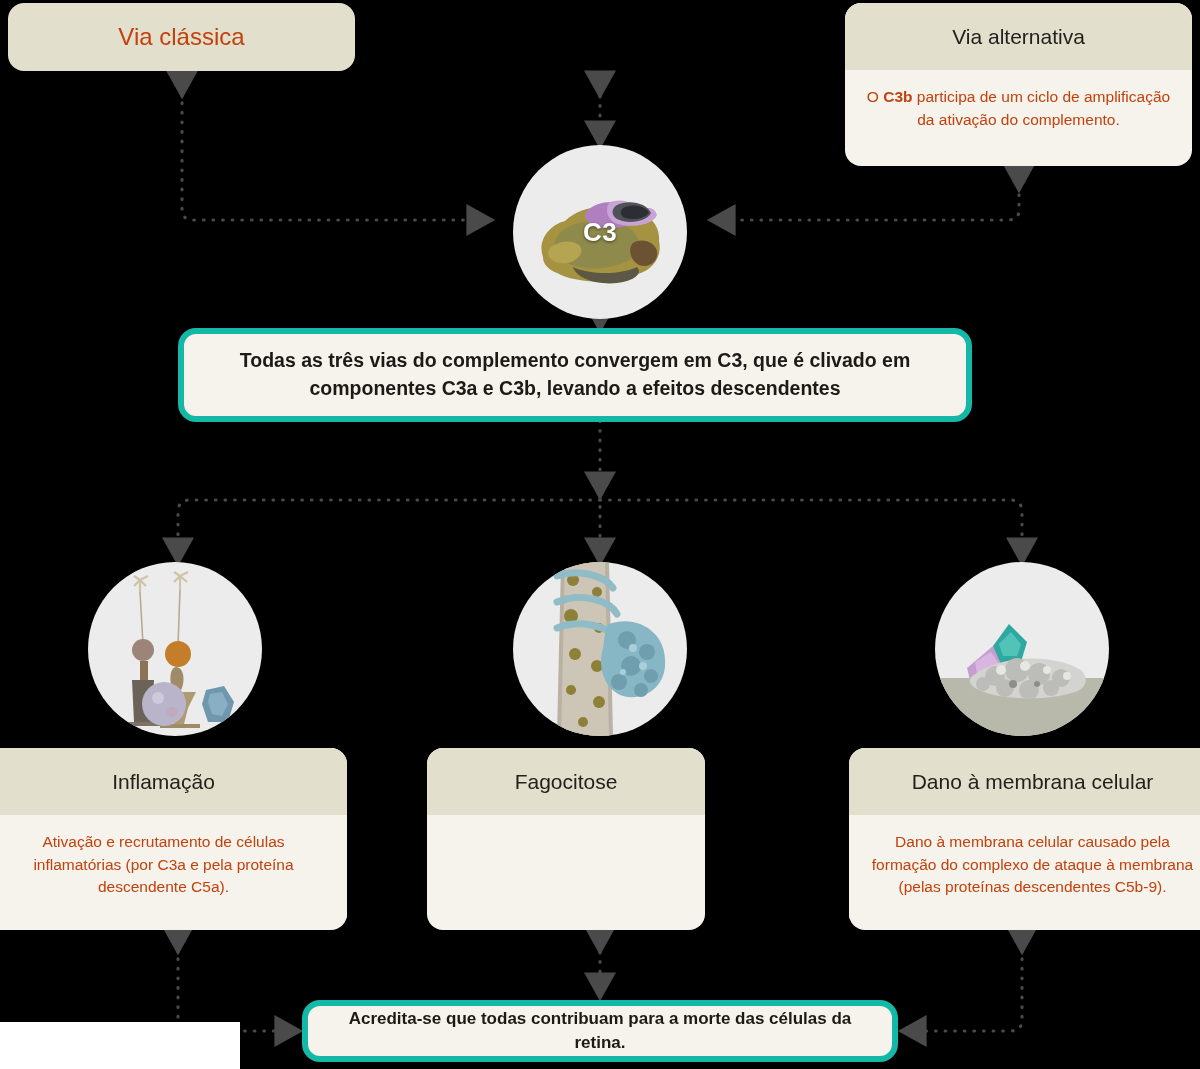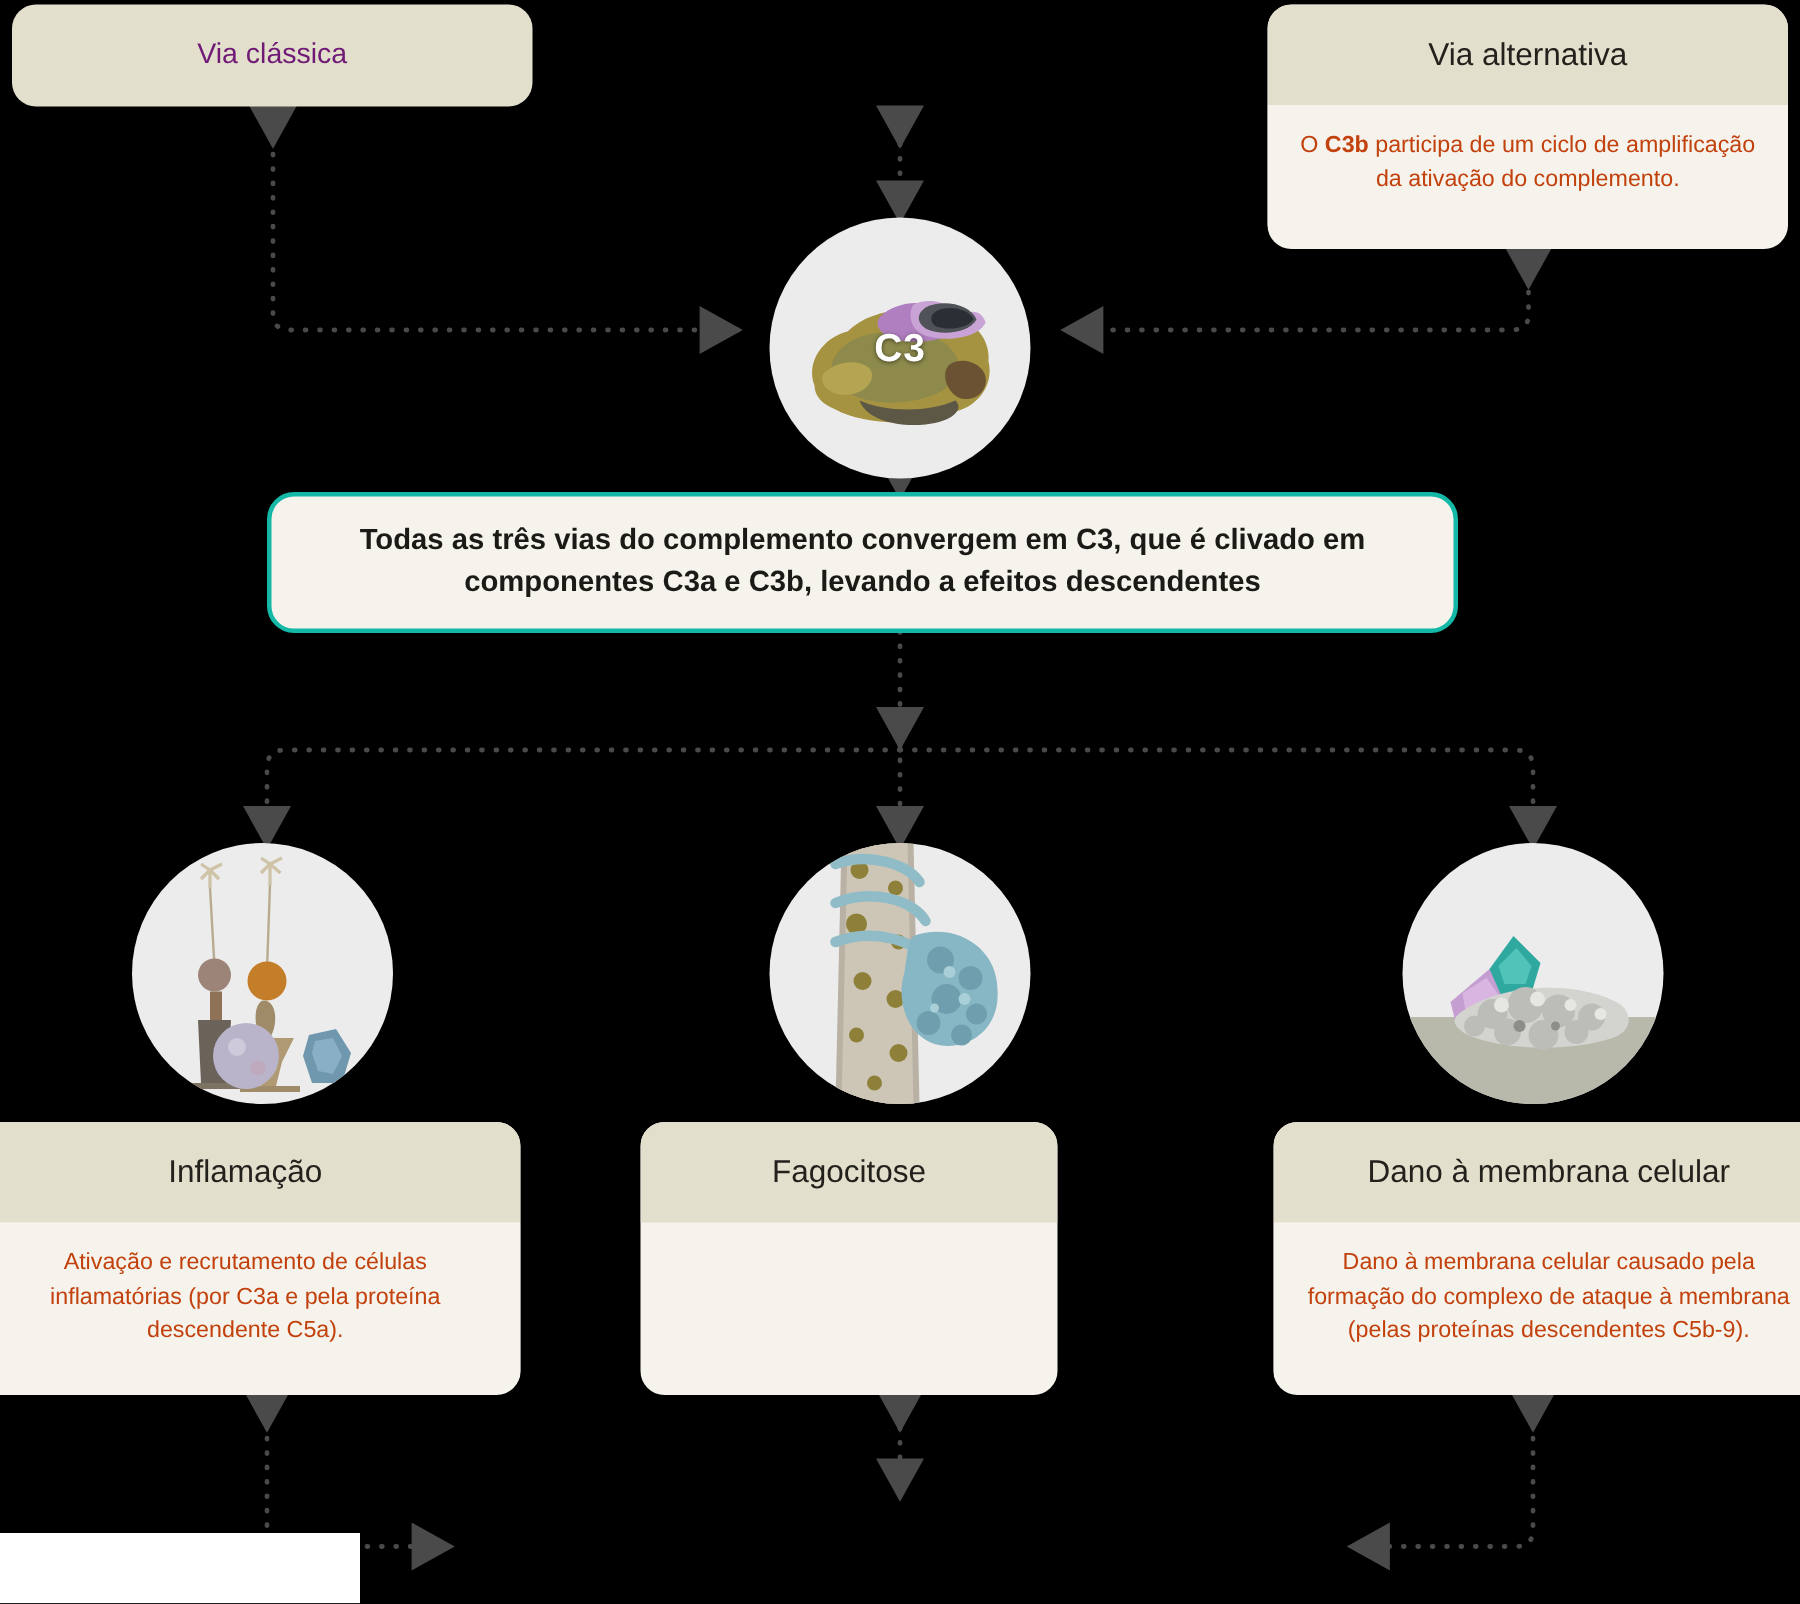--- a/index.html
+++ b/index.html
@@ -41,23 +41,23 @@
     color: #23211c;
     text-align: center;
     font-size: 21px;
     line-height: 1.3;
     padding: 20px 14px;
     box-sizing: border-box;
   }
   .card-head-only {
     background: #e2dfcd;
     border-radius: 16px;
-    color: #701a75;
+    color: #c2410c;
     text-align: right;
-    font-size: 19px;
+    font-size: 24px;
     line-height: 1.3;
     display: flex;
     align-items: center;
     justify-content: center;
     box-sizing: border-box;
     height: 100%;
   }
   .card-body {
     background: #f5f3ec;
     color: #c2410c;
@@ -91,21 +91,21 @@
     font-weight: bold;
     font-size: 26px;
     text-shadow: 0 1px 3px rgba(0,0,0,.55);
     letter-spacing: .5px;
   }
 
   
   .callout {
     position: absolute;
     background: #f5f3ec;
-    border: 3px solid #14b8a6;
+    border: 6px solid #14b8a6;
     border-radius: 18px;
     color: #1b1a16;
     font-weight: bold;
     text-align: center;
     display: flex;
     align-items: center;
     justify-content: center;
     box-sizing: border-box;
     padding: 10px 24px;
     line-height: 1.42;
@@ -303,14 +303,17 @@
 
   <div class="node card" style="left:427px;top:748px;width:278px;height:182px;">
     <div class="card-head">Fagocitose</div>
   </div>
 
   <div class="node card" style="left:849px;top:748px;width:367px;height:182px;">
     <div class="card-head">Dano à membrana celular</div>
     <div class="card-body">Dano à membrana celular causado pela formação do complexo de ataque à membrana (pelas proteínas descendentes C5b-9).</div>
   </div>
 
+  <div class="callout small" style="left:302px;top:1000px;width:596px;height:62px;">
+    <span>Acredita-se que todas contribuam para a morte das células da retina.</span>
+  </div>
 
 </div>
 
 </body></html>

